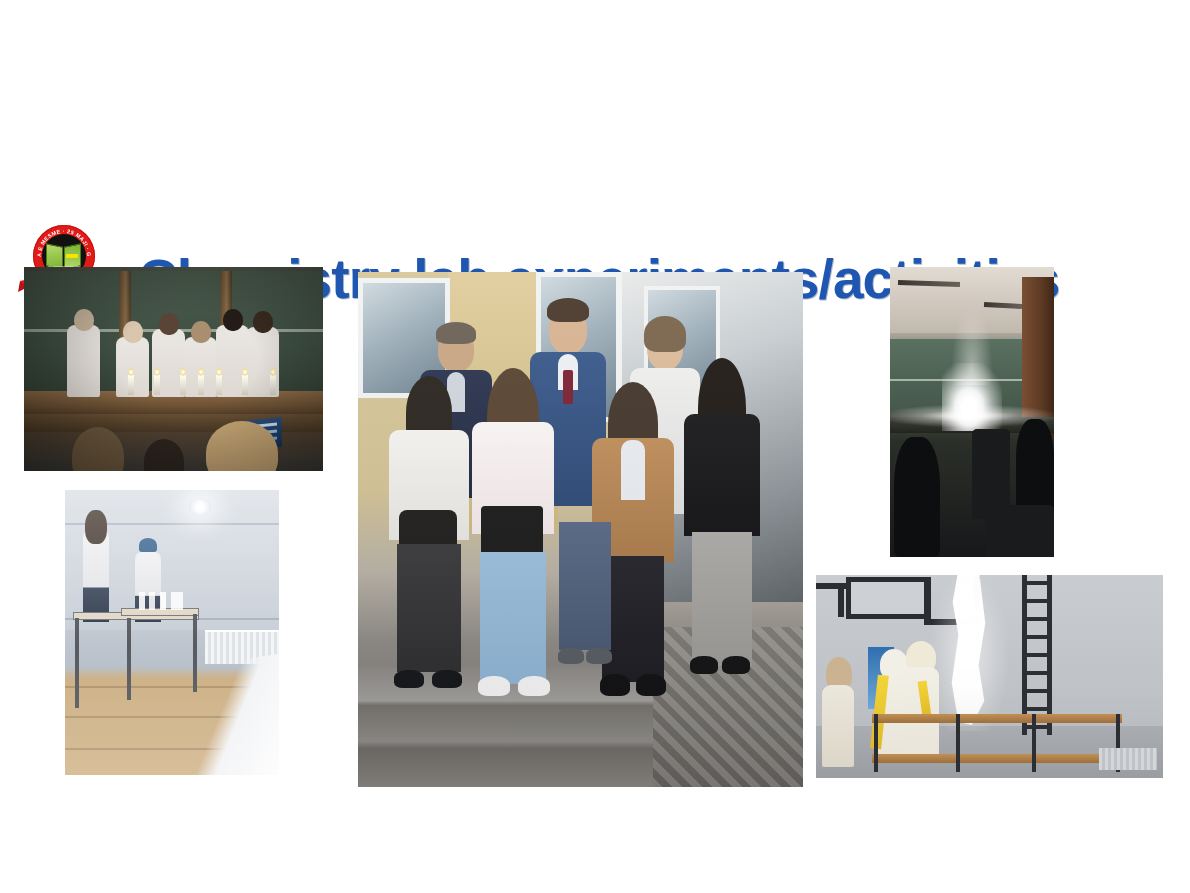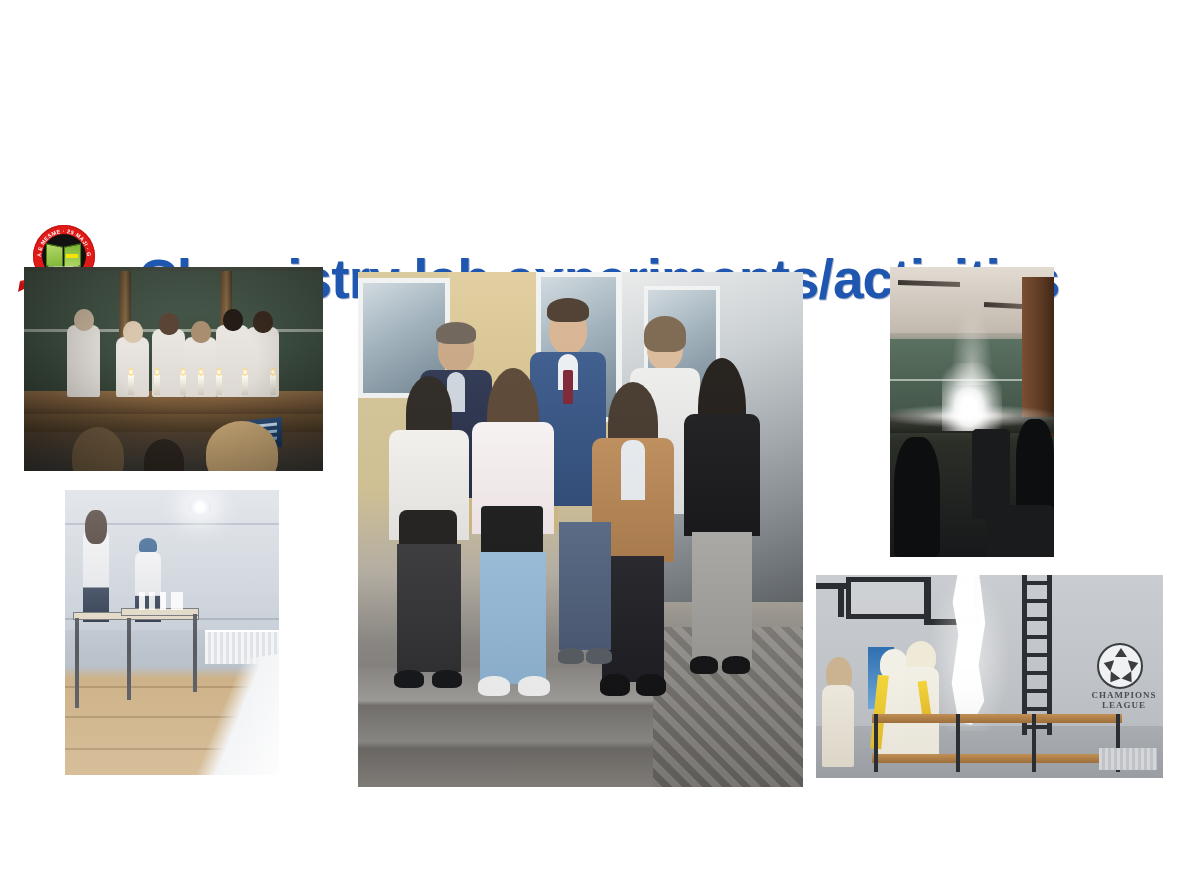--- a/index.html
+++ b/index.html
@@ -779,29 +779,19 @@
 
       <div class="p5-table">
         <div class="p5-table-top"></div>
         <div class="p5-table-top" style="top:40px;"></div>
         <div class="p5-table-frame" style="left:2px;   top:0; height:58px;"></div>
         <div class="p5-table-frame" style="left:84px;  top:0; height:58px;"></div>
         <div class="p5-table-frame" style="left:160px; top:0; height:58px;"></div>
         <div class="p5-table-frame" style="left:244px; top:0; height:58px;"></div>
       </div>
 
-      <div class="p5-cl-logo">
-        <div class="p5-cl-ball">
-          <div class="p5-star" style="left:16px; top:3px;"></div>
-          <div class="p5-star" style="left:3px;  top:15px; transform:rotate(-72deg);"></div>
-          <div class="p5-star" style="left:29px; top:15px; transform:rotate(72deg);"></div>
-          <div class="p5-star" style="left:8px;  top:29px; transform:rotate(-144deg);"></div>
-          <div class="p5-star" style="left:24px; top:29px; transform:rotate(144deg);"></div>
-        </div>
-        <div class="p5-cl-text">CHAMPIONS LEAGUE</div>
-      </div>
 
       <div class="p5-radiator"></div>
     </div>
 
   </div>
 
 </div>
 
 </body></html>

